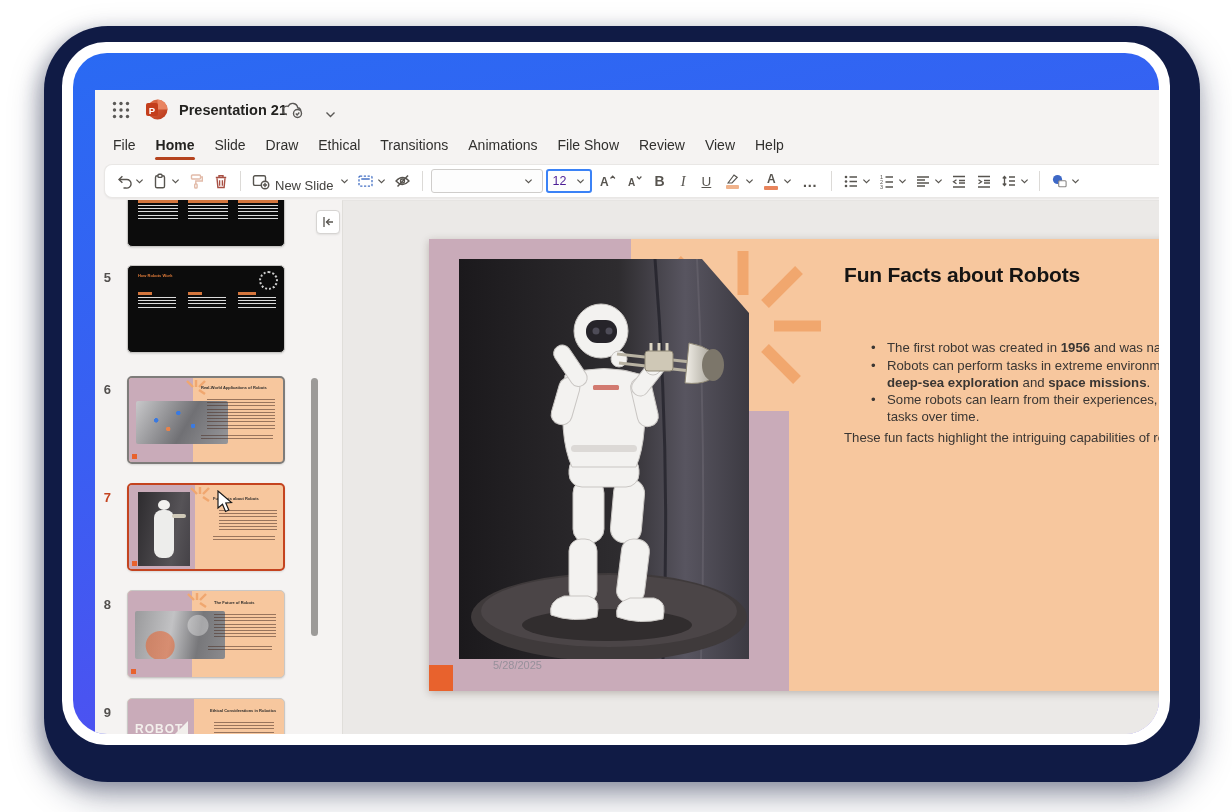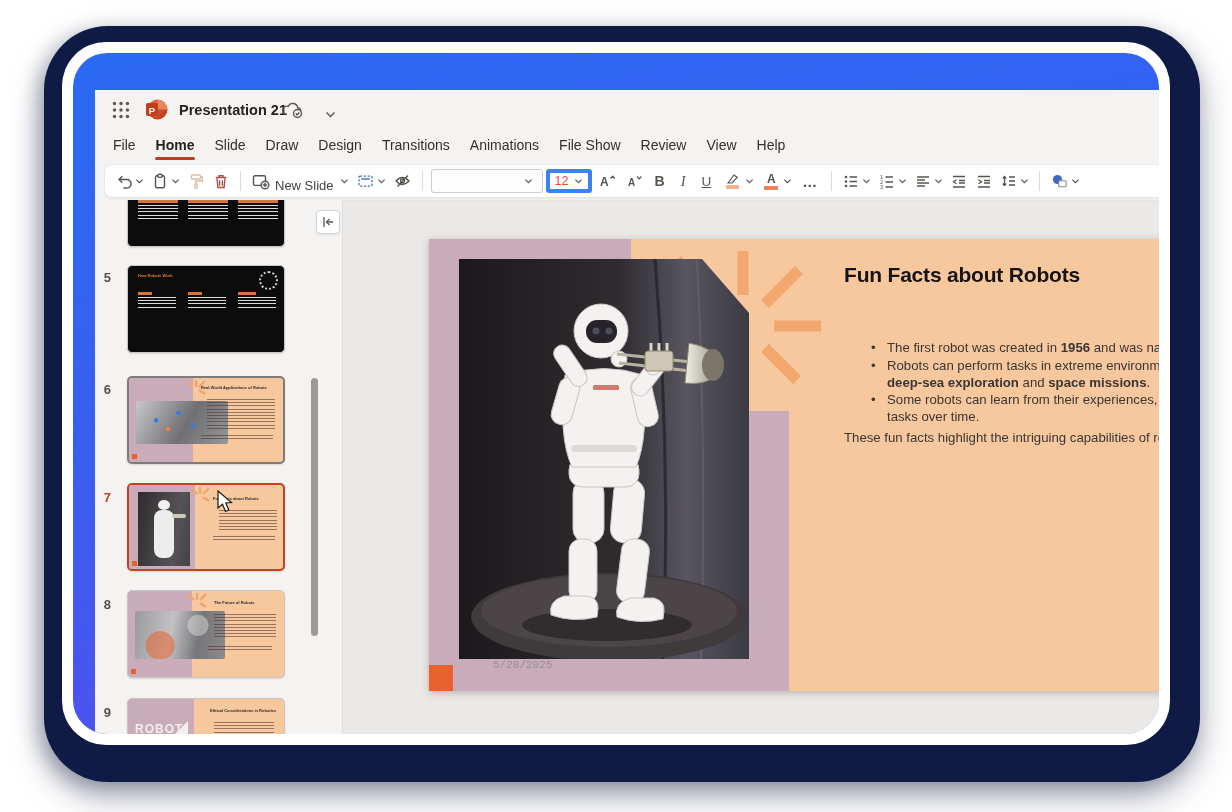--- a/index.html
+++ b/index.html
@@ -42,22 +42,22 @@
   .rbtn svg{display:block;}
   .chev{margin-left:2px;}
   .vdiv{width:1px;height:20px;background:#dcdad7;margin:0 5px;flex:none;}
   .glyph-b{font-weight:800;font-size:14px;color:#57544f;padding:0 4px;}
   .glyph-i{font-style:italic;font-family:"Liberation Serif",serif;font-size:14.5px;color:#57544f;padding:0 5px;}
   .glyph-u{text-decoration:underline;font-size:13.5px;color:#57544f;padding:0 4px;}
   .glyph-more{font-size:15px;font-weight:700;color:#57544f;letter-spacing:1px;padding:0 3px;}
   .font-box{width:112px;height:24px;border:1px solid #cfcdcb;border-radius:3px;background:#fdfdfd;display:flex;
             align-items:center;padding:0 4px;box-sizing:border-box;}
   .font-box input{width:84px;border:0;outline:0;background:transparent;font-size:12px;font-family:"Liberation Sans",sans-serif;}
-  .size-box{width:46px;height:24px;border:4px solid #3b82f6;border-radius:3px;background:#fdfdfd;display:flex;
-            align-items:center;justify-content:space-between;padding:0 5px;box-sizing:border-box;font-size:12.5px;color:#ef4444;}
+  .size-box{width:46px;height:24px;border:2px solid #3b82f6;border-radius:3px;background:#fdfdfd;display:flex;
+            align-items:center;justify-content:space-between;padding:0 5px;box-sizing:border-box;font-size:12.5px;color:#4c1d95;}
   .ns-label{font-size:13px;color:#44423f;margin:8px 4px 0 5px;white-space:nowrap;}
   .fc-stack{display:flex;flex-direction:column;align-items:center;padding:0 3px;}
   .fc-stack .a{font-size:12px;font-weight:700;color:#57544f;line-height:12px;}
   .fc-bar{width:14px;height:4px;border-radius:1px;background:#e8845c;margin-top:1px;}
   .hl-bar{width:13px;height:3.5px;border-radius:1px;background:#f0b38c;margin-top:1px;}
 
   
   .content{position:absolute;left:0;top:110px;right:0;bottom:0;}
   .panel{position:absolute;left:0;top:0;width:247px;height:534px;overflow:hidden;}
   .canvas{position:absolute;left:247px;top:0;right:0;bottom:0;background:#ebe9e7;border-left:1px solid #e0deda;border-top:1px solid #e6e4e2;}
@@ -103,21 +103,21 @@
   .slide{position:absolute;left:86px;top:38px;width:810px;height:452px;background:#f7c79e;box-shadow:0 2px 8px rgba(60,40,30,.28);}
   .mauve-a{position:absolute;left:0;top:0;width:202px;height:452px;background:#c9abb9;}
   .mauve-b{position:absolute;left:202px;top:172px;width:158px;height:280px;background:#c9abb9;}
   .photo{position:absolute;left:30px;top:20px;width:290px;height:400px;
          clip-path:polygon(0 0,243px 0,290px 54px,290px 400px,0 400px);}
   .slide-title{position:absolute;left:415px;top:24px;font-size:21px;font-weight:800;color:#151413;letter-spacing:-.2px;white-space:pre;}
   .bullets{position:absolute;left:458px;top:101px;margin:0;padding:0;list-style:none;}
   .bullets li{position:relative;font-size:13.2px;line-height:16.8px;color:#3a3633;white-space:pre;margin-bottom:1px;}
   .bullets li::before{content:"\2022";position:absolute;left:-16px;top:0;color:#3a3633;}
   .closing{position:absolute;left:415px;top:191px;font-size:13.2px;color:#3a3633;white-space:pre;}
-  .slide-date{position:absolute;left:64px;top:420px;font-size:11px;color:#97909b;font-family:Liberation Mono, monospace;}
+  .slide-date{position:absolute;left:64px;top:420px;font-size:11px;color:#97909b;}
   .orange-sq{position:absolute;left:0;top:426px;width:24px;height:26px;background:#e8622d;}
 
   .cursor{position:absolute;left:121px;top:290px;z-index:50;pointer-events:none;}
 </style>
 </head>
 <body>
 
 <div class="navy-card"></div>
 <div class="white-ring"></div>
 <div class="blue-card">
@@ -166,21 +166,21 @@
             <path d="M1.5 2.5 l4 4 4-4"></path>
           </svg>
       </div>
     </div>
 
     <div class="menubar">
         <span class="menu-item">File</span>
         <span class="menu-item active">Home</span>
         <span class="menu-item">Slide</span>
         <span class="menu-item">Draw</span>
-        <span class="menu-item">Design</span>
+        <span class="menu-item">Ethical</span>
         <span class="menu-item">Transitions</span>
         <span class="menu-item">Animations</span>
         <span class="menu-item">File Show</span>
         <span class="menu-item">Review</span>
         <span class="menu-item">View</span>
         <span class="menu-item">Help</span>
       </div>
 
     <div class="ribbon">
       <div class="rbtn">

